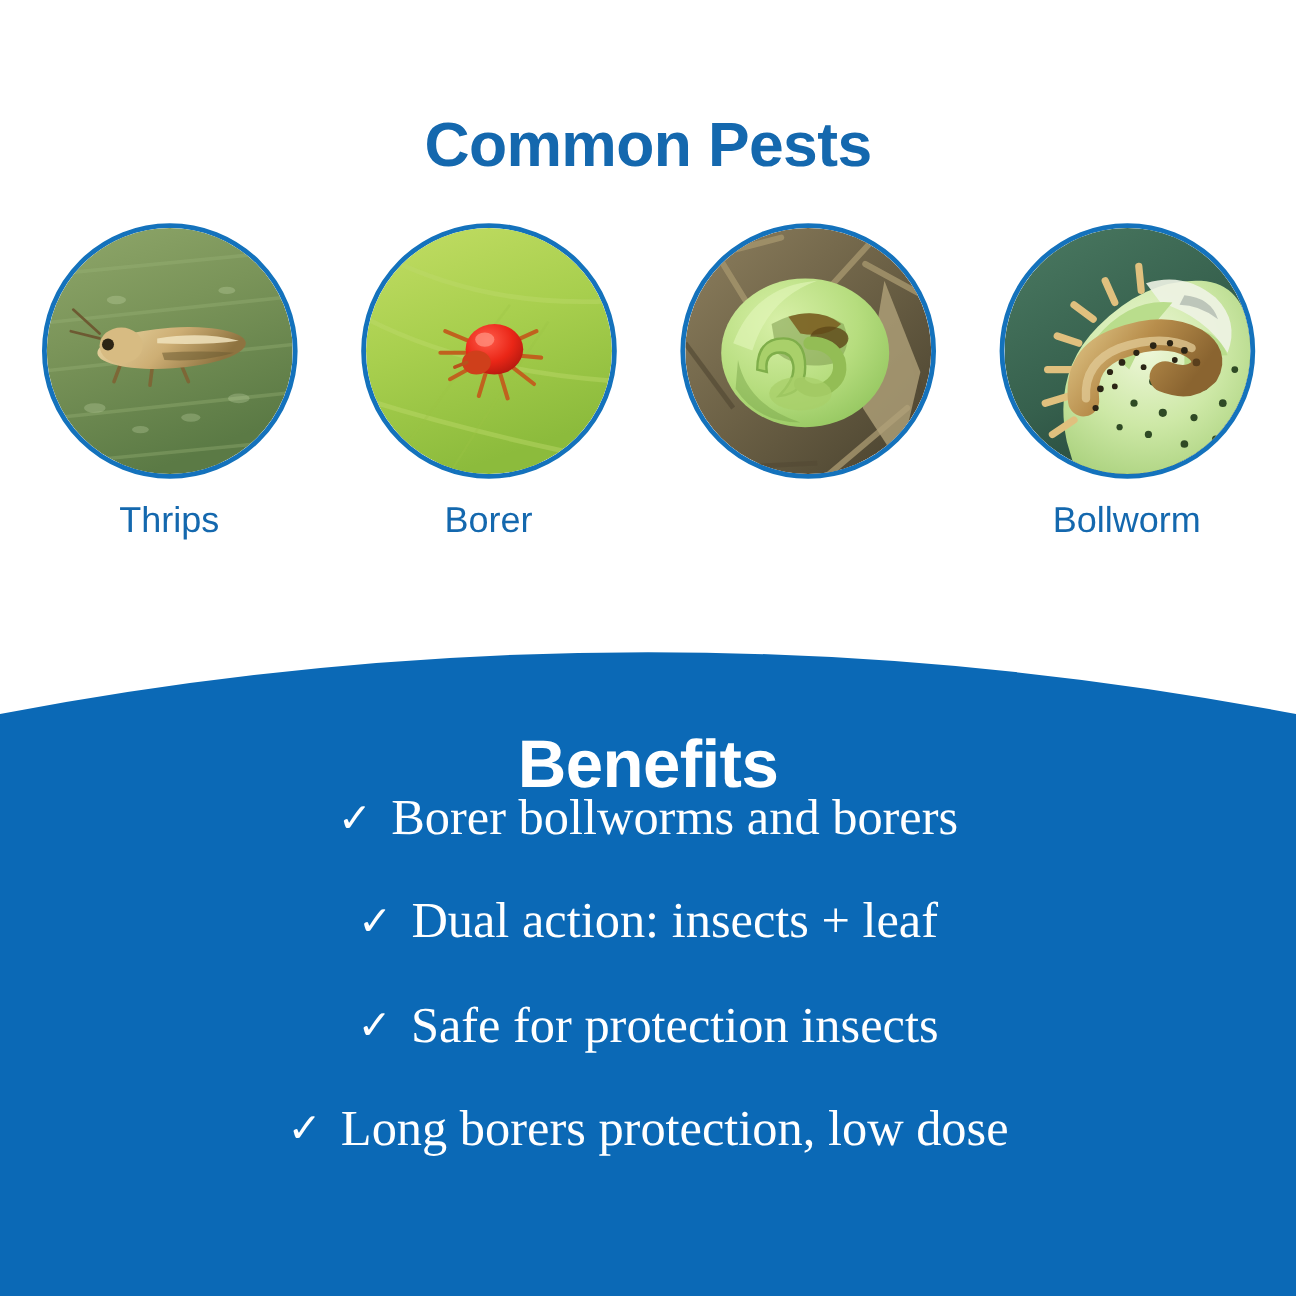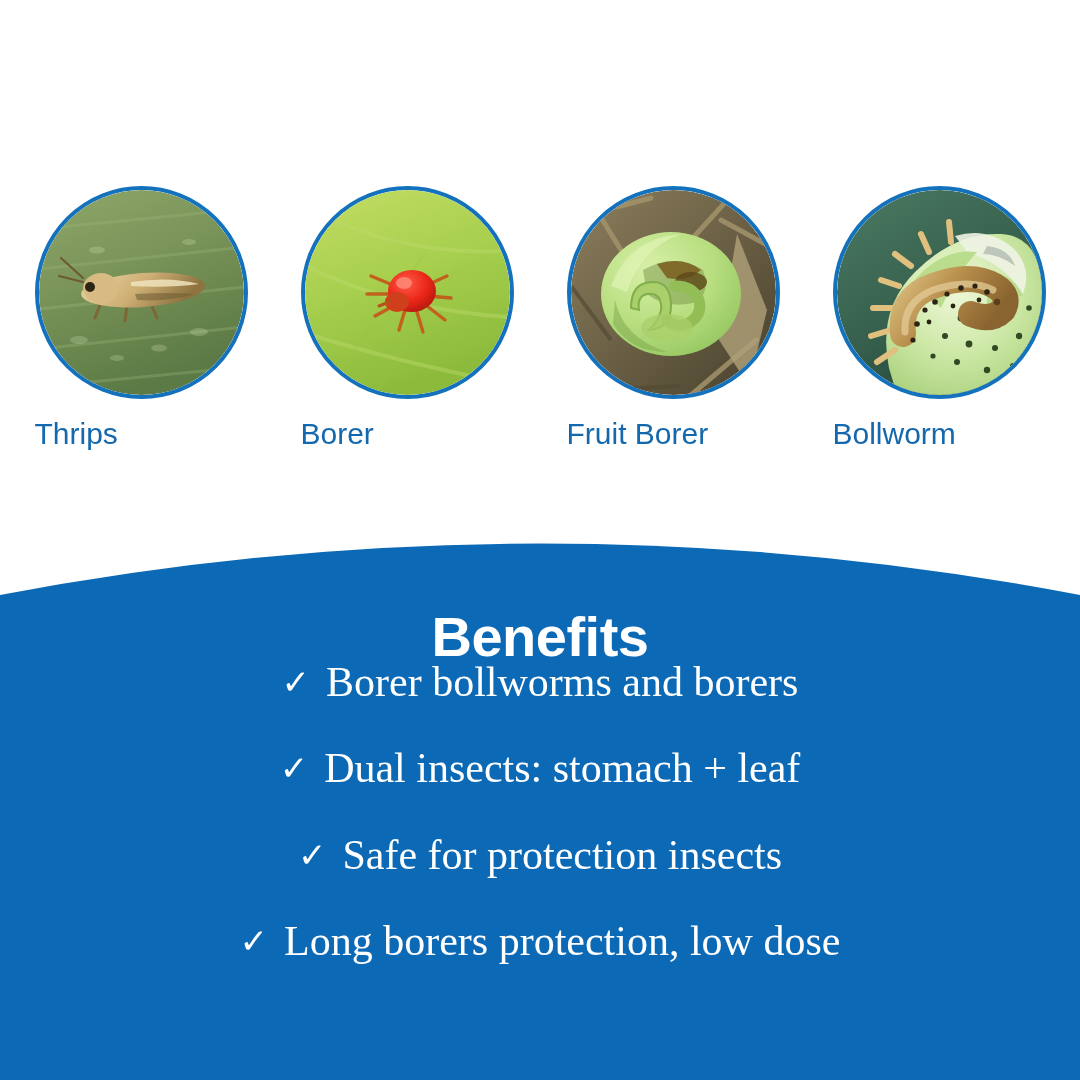--- a/index.html
+++ b/index.html
@@ -47,21 +47,21 @@
     display: flex;
     justify-content: center;
     align-items: flex-start;
     gap: 53px;
   }
 
   .pest-card {
     width: 213px;
     display: flex;
     flex-direction: column;
-    align-items: flex-start;
+    align-items: center;
   }
 
   .pest-photo {
     width: 205px;
     height: 205px;
     border-radius: 50%;
     border: 4px solid #1472BC;
     overflow: hidden;
     position: relative;
     box-sizing: content-box;
@@ -148,20 +148,21 @@
     color: #ffffff;
     position: relative;
     top: -2px;
   }
 </style>
 </head>
 <body>
 
 <section class="pests-section">
 
+  <h1 class="page-title">Common Pests</h1>
 
   <div class="pest-row">
 
     <div class="pest-card">
       <div class="pest-photo">
         <div class="photo-inner">
           <svg viewBox="0 0 205 205" width="205" height="205">
             <defs>
               <linearGradient id="gThrips" x1="0" y1="0" x2="0.4" y2="1">
                 <stop offset="0%" stop-color="#8fa76a"></stop>
@@ -301,21 +302,20 @@
             <path d="M86 74 Q112 66 130 80 Q118 92 96 88 Z" fill="#7a5c1f" opacity="0.85"></path>
             <ellipse cx="120" cy="92" rx="16" ry="10" fill="#5e4718" opacity="0.8"></ellipse>
 
             <path d="M60 118 Q60 92 82 92 Q100 92 100 116 Q100 138 78 140 Q92 126 90 114 Q88 102 76 104 Q66 106 68 120 Z" fill="#a9d06a" stroke="#7fae4a" stroke-width="2"></path>
             <path d="M104 96 Q122 96 128 110 Q132 126 116 134 Q104 138 96 130" fill="none" stroke="#93bd55" stroke-width="11" stroke-linecap="round"></path>
             <ellipse cx="96" cy="138" rx="26" ry="14" fill="#a8cf6a" opacity="0.75"></ellipse>
             <path d="M44 110 Q52 148 96 162 Q60 162 42 134 Z" fill="#7ba84c" opacity="0.5"></path>
           </svg>
         </div>
       </div>
-      <div class="pest-label">Fruit Borer</div>
     </div>
 
     <div class="pest-card">
       <div class="pest-photo">
         <div class="photo-inner">
           <svg viewBox="0 0 205 205" width="205" height="205">
             <defs>
               <linearGradient id="gBollBg" x1="0" y1="0" x2="0.6" y2="1">
                 <stop offset="0%" stop-color="#4b7a62"></stop>
                 <stop offset="60%" stop-color="#36604d"></stop>
@@ -402,21 +402,21 @@
   <div class="benefits-content">
     <h2 class="benefits-title">Benefits</h2>
 
     <ul class="benefits-list" style="list-style:none;margin:0;padding:0;">
       <li class="benefit-item">
         <span class="benefit-check">✓</span>
         <span>Borer bollworms and borers</span>
       </li>
       <li class="benefit-item">
         <span class="benefit-check">✓</span>
-        <span>Dual insects: stomach + leaf</span>
+        <span>Dual action: insects + leaf</span>
       </li>
       <li class="benefit-item">
         <span class="benefit-check">✓</span>
         <span>Safe for protection insects</span>
       </li>
       <li class="benefit-item">
         <span class="benefit-check">✓</span>
         <span>Long borers protection, low dose</span>
       </li>
     </ul>

